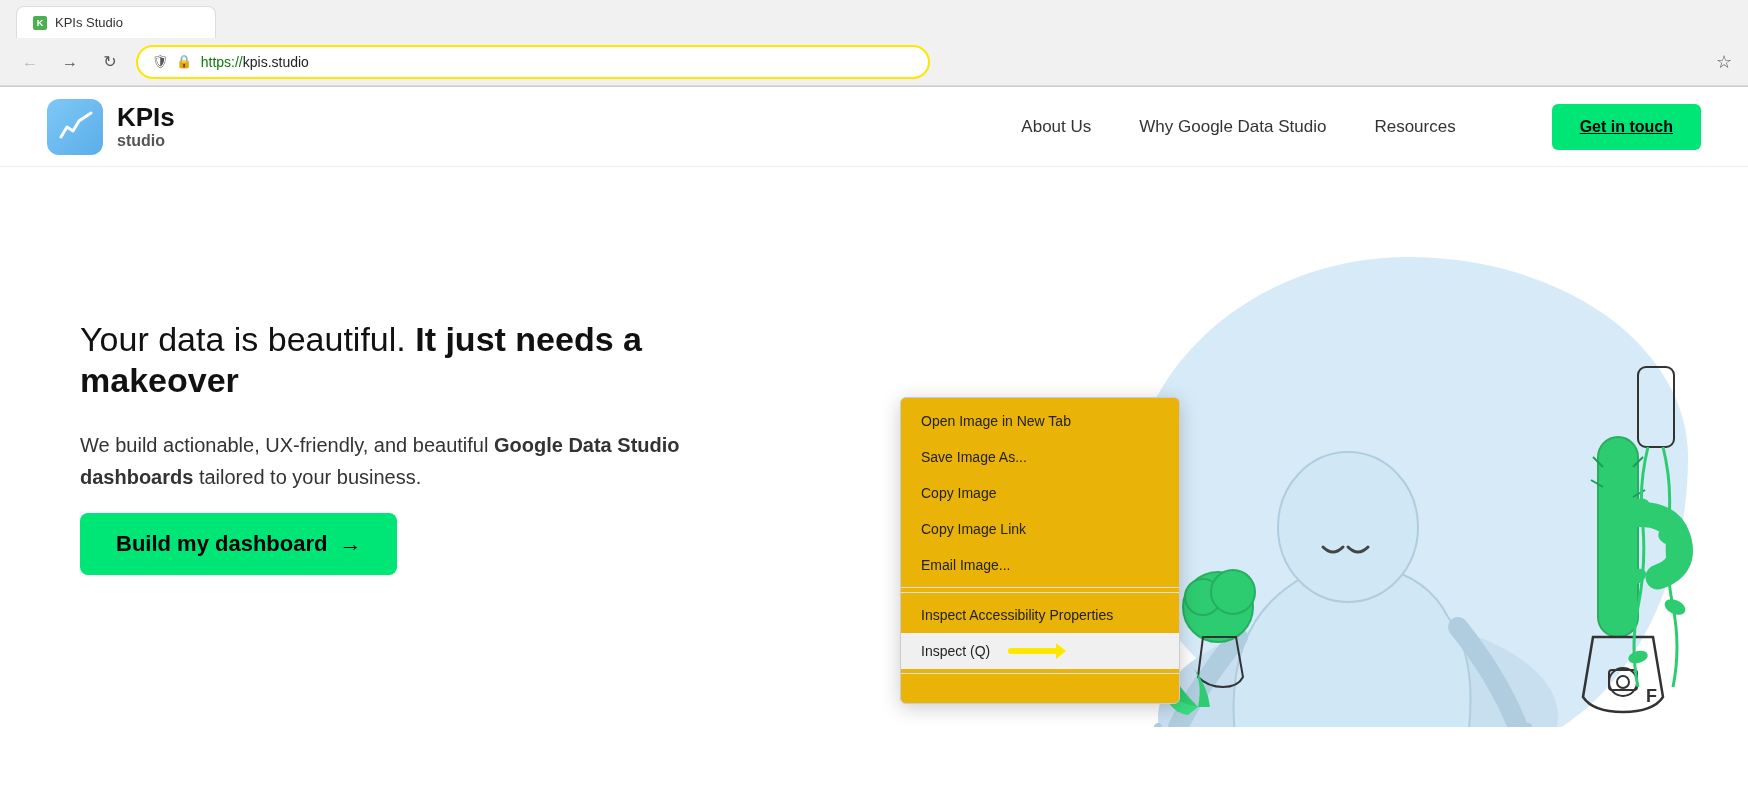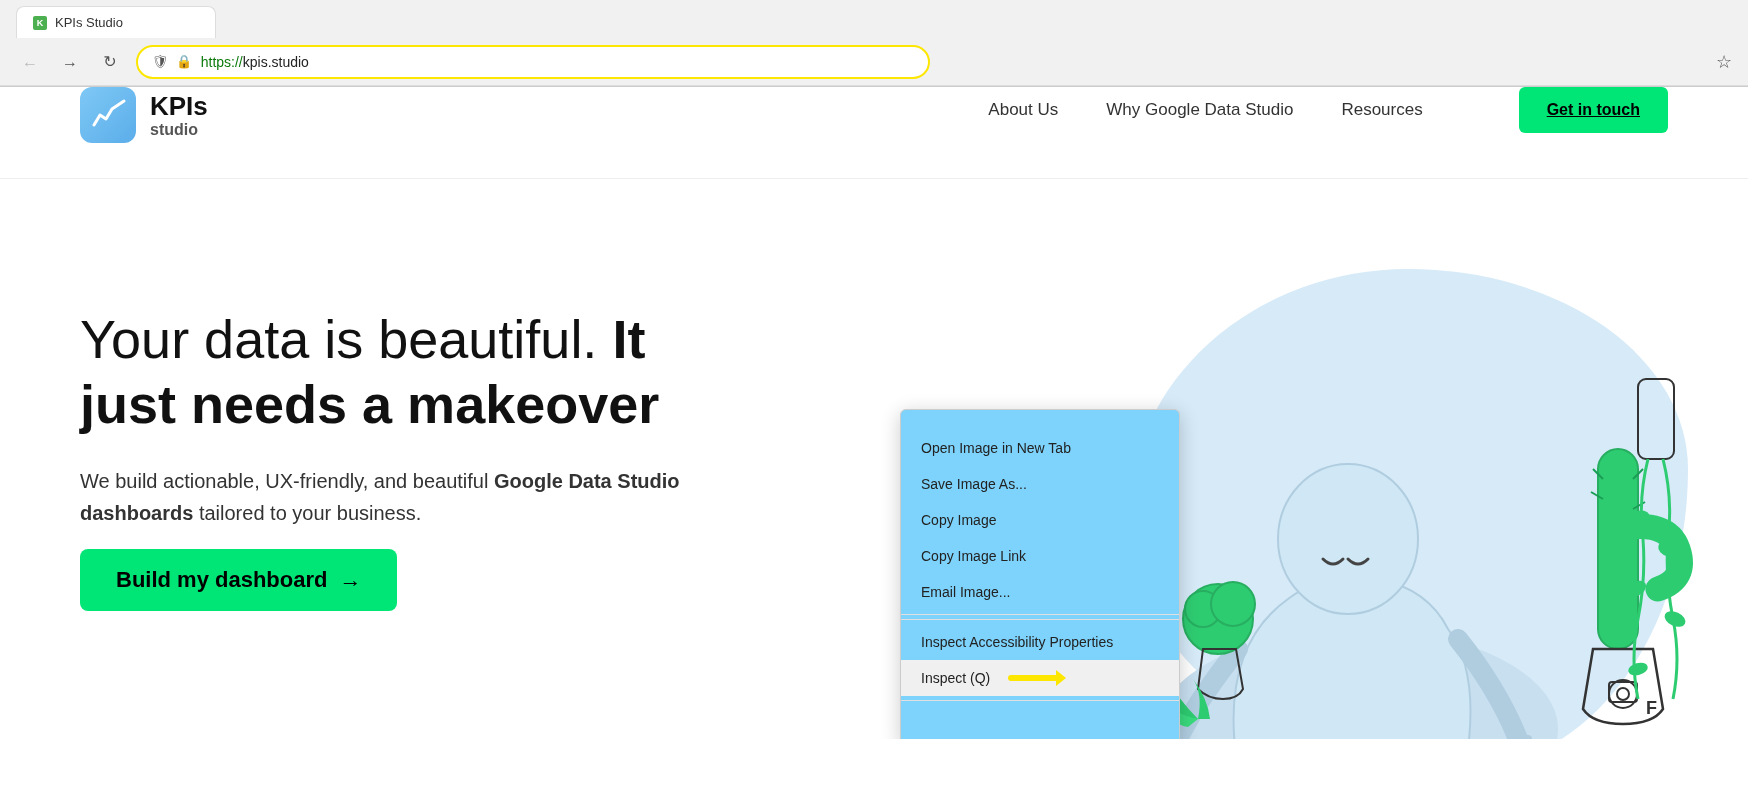--- a/index.html
+++ b/index.html
@@ -79,23 +79,23 @@
     
     .website-content {
       background: #fff;
       flex: 1;
       position: relative;
     }
 
     
     .site-nav {
       display: flex;
-      align-items: flex-start;
-      padding: 0 80px;
-      height: 92px;
+      align-items: center;
+      padding: 0 47px;
+      height: 80px;
       border-bottom: 1px solid #eee;
       background: #fff;
     }
     .logo-area {
       display: flex;
       align-items: center;
       gap: 14px;
       margin-right: auto;
     }
     .logo-icon {
@@ -127,21 +127,21 @@
     .hero-section {
       display: flex;
       align-items: center;
       padding: 60px 80px;
       min-height: 560px;
       position: relative;
       overflow: hidden;
     }
     .hero-text { max-width: 620px; z-index: 2; }
     .hero-heading {
-      font-size: 54px;
+      font-size: 34px;
       font-weight: 400;
       line-height: 1.2;
       color: #111;
       margin-bottom: 28px;
     }
     .hero-heading strong { font-weight: 800; }
     .hero-sub {
       font-size: 20px;
       color: #333;
       line-height: 1.6;
@@ -180,27 +180,27 @@
       height: 500px;
       background: #d6eaf8;
       border-radius: 50% 50% 40% 60% / 50% 40% 60% 50%;
     }
 
     
     .context-menu {
       position: absolute;
       top: 230px;
       left: 900px;
-      background: #7dd3fc;
+      background: #eab308;
       border: 1px solid #ccc;
       border-radius: 6px;
       box-shadow: 0 4px 20px rgba(0,0,0,0.2);
       width: 280px;
       z-index: 100;
-      padding: 20px 0;
+      padding: 5px 0;
     }
     .context-menu-item {
       padding: 10px 20px;
       font-size: 14px;
       color: #222;
       cursor: pointer;
       display: flex;
       align-items: center;
       gap: 10px;
       white-space: nowrap;

